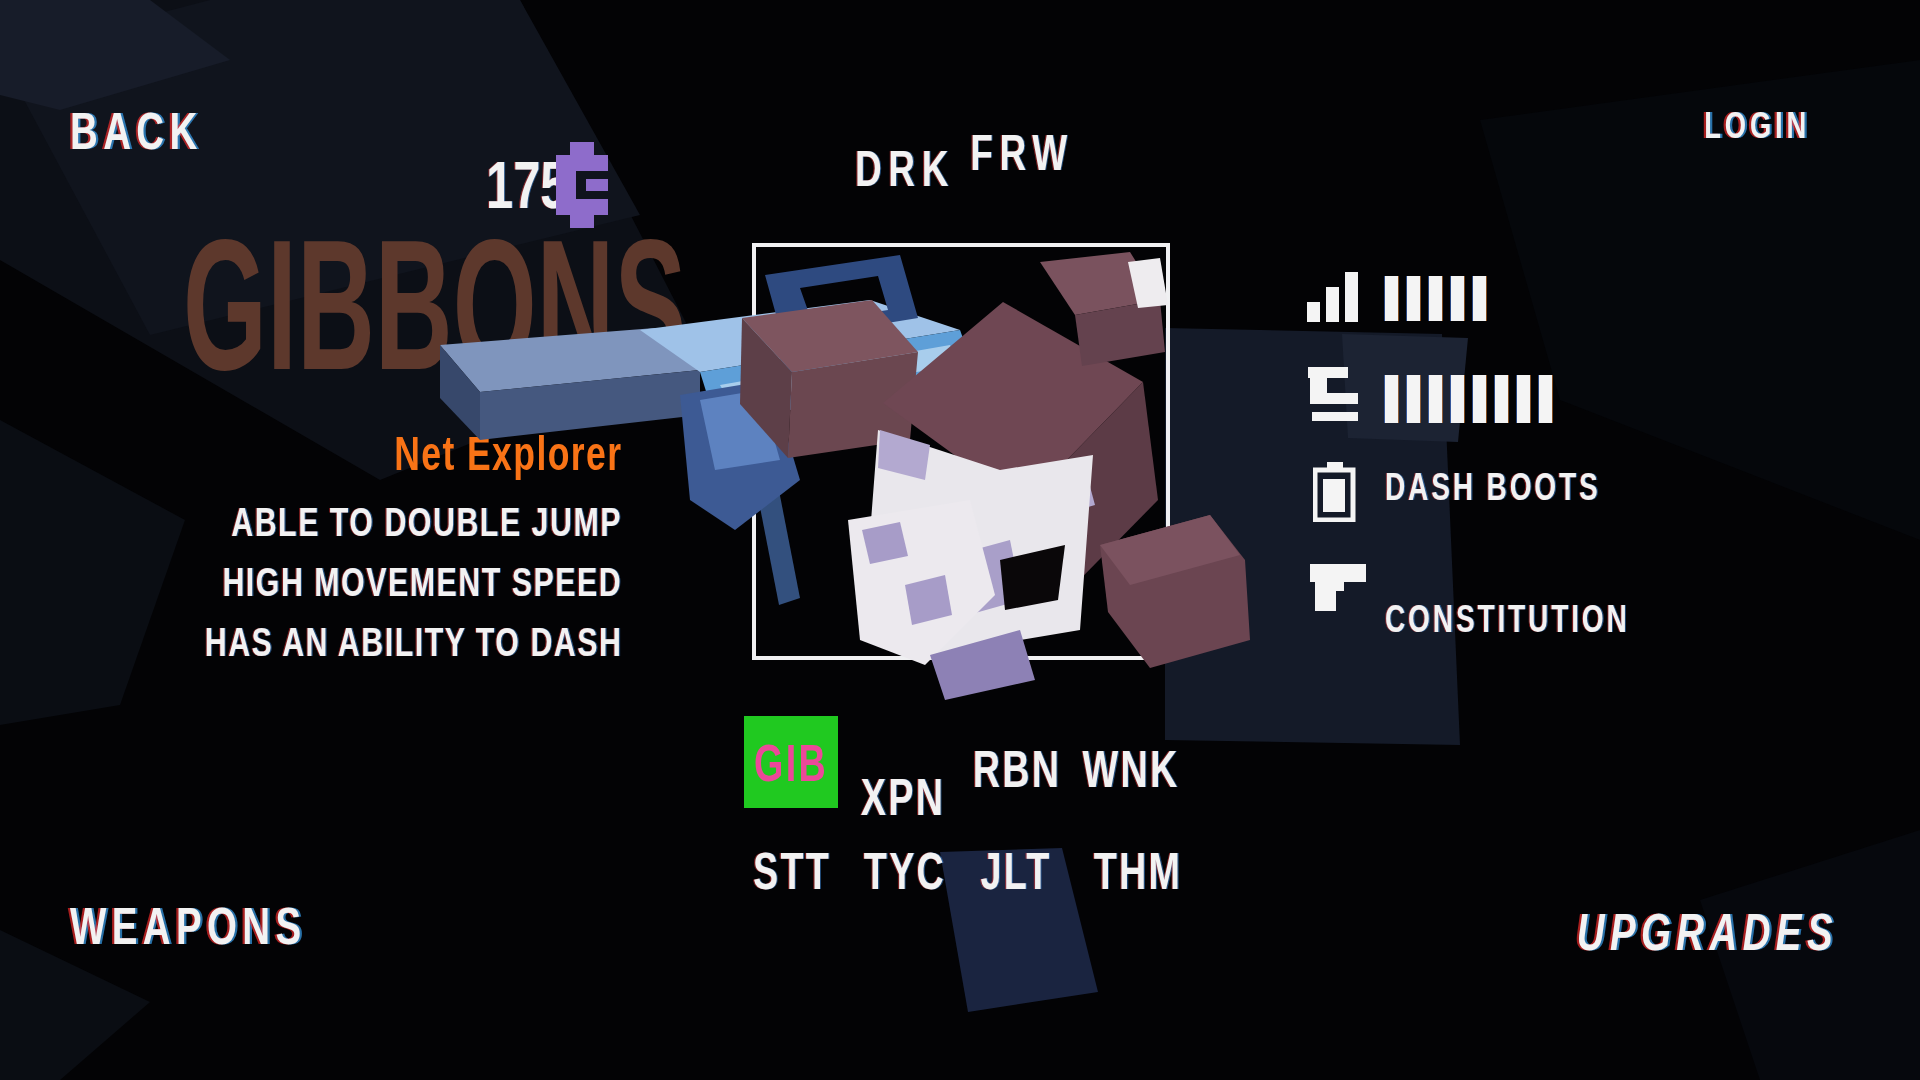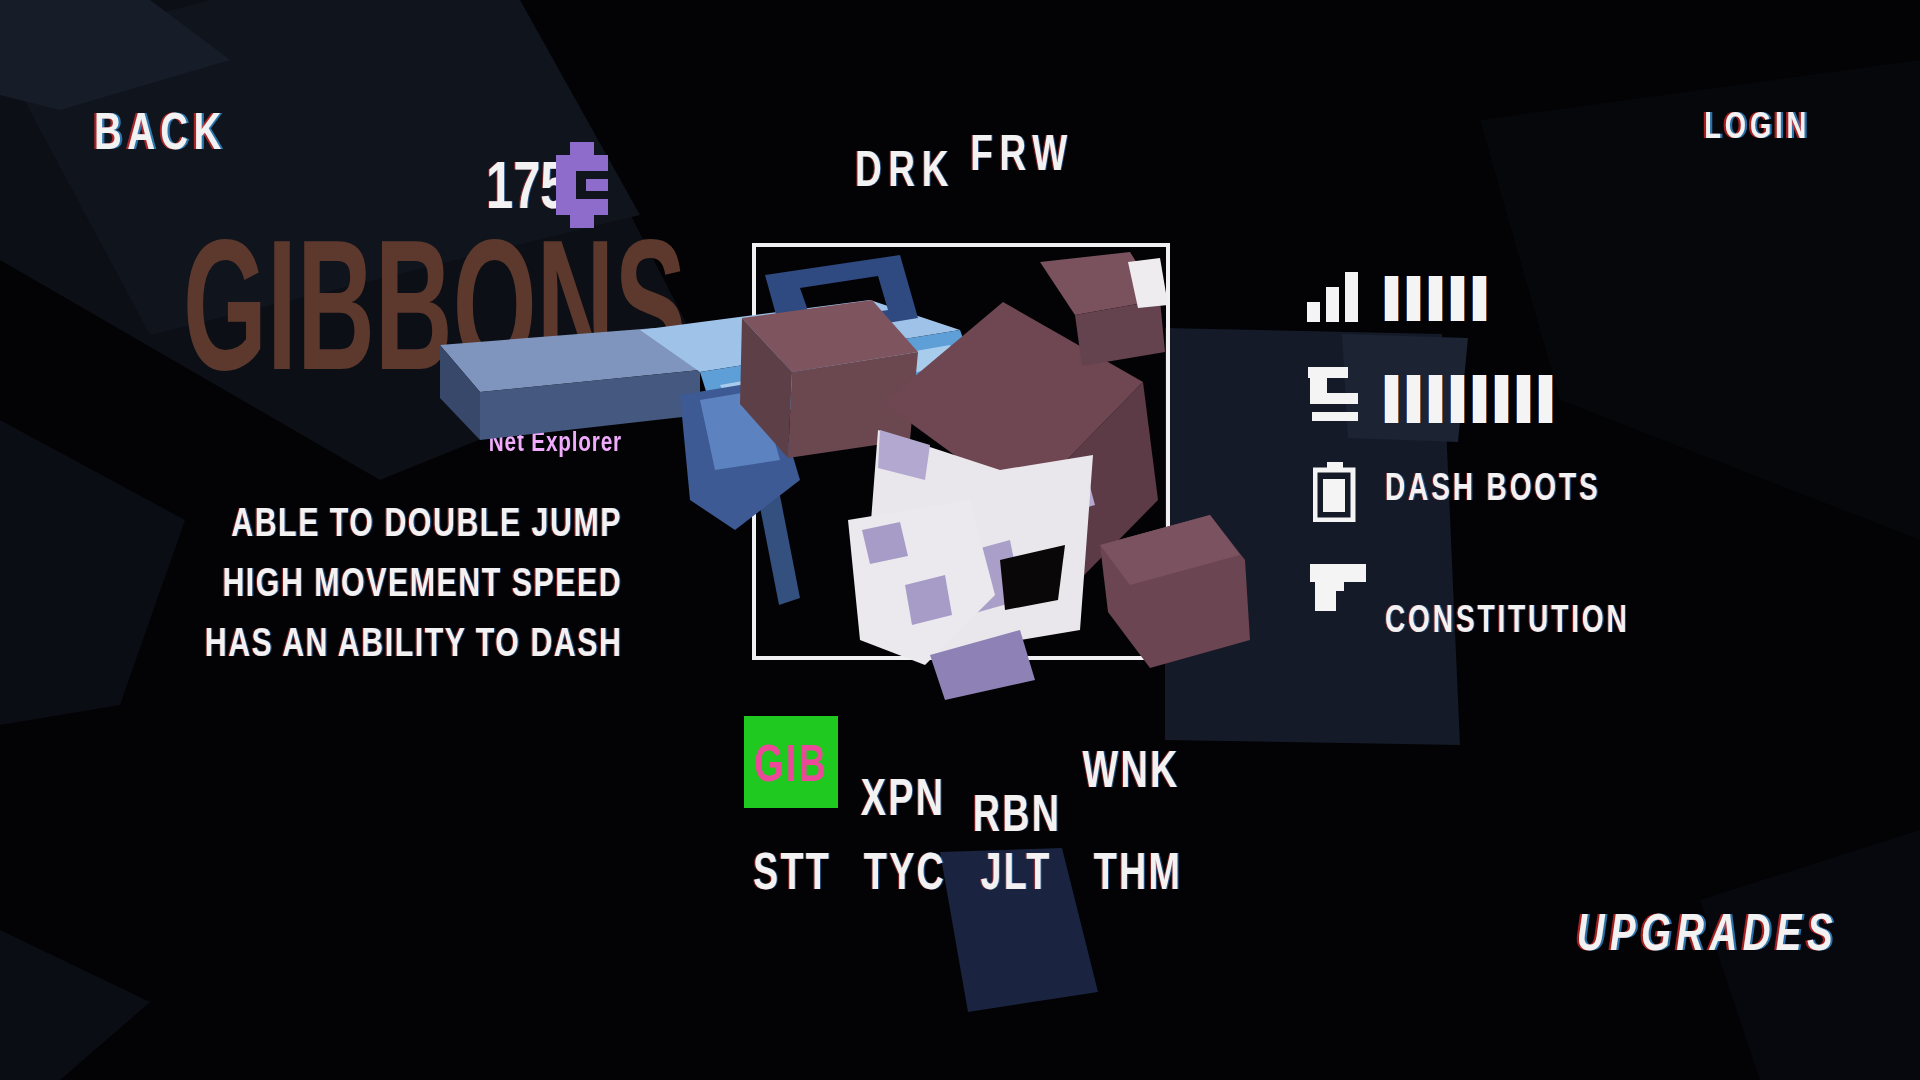--- a/index.html
+++ b/index.html
@@ -9,21 +9,21 @@
     font-family:"Liberation Sans", sans-serif;
     font-weight:700;
     color:#f2f2f2;
   }
   .abs{position:absolute;}
   
   .cx{display:inline-block;transform:scaleX(.74);transform-origin:left center;white-space:nowrap;}
   .cx-r{display:inline-block;transform:scaleX(.74);transform-origin:right center;white-space:nowrap;}
   .cx-c{display:inline-block;transform:translateX(-50%) scaleX(.74);transform-origin:center;white-space:nowrap;}
   
-  .ca{text-shadow:-3px 0 0 rgba(255,45,45,.65), 3px 0 0 rgba(60,170,255,.65);margin-left:24px;}
+  .ca{text-shadow:-3px 0 0 rgba(255,45,45,.65), 3px 0 0 rgba(60,170,255,.65);}
   .ca-soft{text-shadow:-1.5px 0 0 rgba(255,60,60,.45), 1.5px 0 0 rgba(70,160,255,.45);}
   .btn{cursor:pointer;letter-spacing:.14em;font-size:52px;line-height:1;}
   .tick{display:inline-block;background:#f4f4f4;margin-right:9px;
         box-shadow:-1px 0 0 rgba(80,140,255,.5),1px 0 0 rgba(255,150,60,.5);}
   .ticks-a .tick{width:13px;height:45px;}
   .ticks-b .tick{width:13px;height:48px;}
   .statlabel{font-size:38px;letter-spacing:.10em;line-height:1;}
   .rosterlabel{font-size:51px;letter-spacing:.06em;line-height:1;cursor:pointer;}
 </style>
 </head>
@@ -39,21 +39,21 @@
     <polygon points="1165,328 1442,334 1460,745 1165,740" fill="#141a28"></polygon>
     <polygon points="1342,334 1468,338 1458,442 1348,438" fill="#1c2333"></polygon>
     <polygon points="1480,120 1920,60 1920,540 1560,400" fill="#05070b"></polygon>
     <polygon points="940,852 1062,848 1098,992 968,1012" fill="#1a2440"></polygon>
     <polygon points="0,930 150,1002 60,1080 0,1080" fill="#0a0d13"></polygon>
     <polygon points="1700,900 1920,830 1920,1080 1760,1080" fill="#06080d"></polygon>
   </svg>
 
   <div class="abs" style="left:183px;top:212px;z-index:1;font-size:186px;line-height:1;"><span class="cx" style="transform: scaleX(0.58); color: rgb(93, 56, 44);">GIBBONS</span></div>
 
-  <div class="abs" style="right:1298px;top:426px;z-index:1;font-size:28px;color:#f0abfc;letter-spacing:.04em;"><span class="cx-r">Net Explorer</span></div>
+  <div class="abs" style="right:1298px;top:426px;z-index:1;font-size:48px;color:#f97316;letter-spacing:.04em;"><span class="cx-r">Net Explorer</span></div>
 
   <div class="abs" style="left:752px;top:243px;width:418px;height:417px;border:4px solid #f0f0f2;z-index:2;box-sizing:border-box;"></div>
 
   <svg class="abs" style="left:360px;top:230px;z-index:3;" width="900" height="470" viewBox="360 230 900 470">
 
     <polygon points="440,345 655,328 700,370 480,392" fill="#7f95bd"></polygon>
     <polygon points="480,392 700,370 700,415 480,440" fill="#45587f"></polygon>
     <polygon points="440,345 480,392 480,440 440,398" fill="#37486b"></polygon>
 
     <polygon points="745,430 766,424 800,598 779,605" fill="#33507e"></polygon>
@@ -92,20 +92,21 @@
     <polygon points="1128,262 1160,258 1168,305 1138,308" fill="#eeecef"></polygon>
 
     <polygon points="1100,545 1210,515 1245,560 1250,640 1150,668 1108,612" fill="#6b4551"></polygon>
     <polygon points="1100,545 1210,515 1240,555 1130,585" fill="#7b525f"></polygon>
   </svg>
 
   <div class="abs btn ca" style="left:70px;top:105px;z-index:4;"><span class="cx">BACK</span></div>
 
   <div class="abs btn ca" style="right:110px;top:107px;z-index:4;font-size:37px;"><span class="cx-r">LOGIN</span></div>
 
+  <div class="abs btn ca" style="left:70px;top:900px;z-index:4;"><span class="cx">WEAPONS</span></div>
 
   <div class="abs btn ca" style="right:82px;top:906px;z-index:4;font-style:italic;"><span class="cx-r">UPGRADES</span></div>
 
   <div class="abs ca-soft" style="left:486px;top:152px;z-index:4;font-size:66px;line-height:1;"><span class="cx">175</span></div>
   <svg class="abs" style="left:556px;top:142px;z-index:4;" width="54" height="86" viewBox="0 0 54 86">
     <g fill="#8e6ccb">
       <rect x="14" y="0" width="24" height="13"></rect>
       <rect x="0" y="13" width="52" height="16"></rect>
       <rect x="0" y="29" width="20" height="28"></rect>
       <rect x="30" y="37" width="22" height="12"></rect>
@@ -153,21 +154,21 @@
       <rect x="5" y="20" width="21" height="29"></rect>
       <rect x="26" y="20" width="8" height="9"></rect>
     </g>
   </svg>
   <div class="abs statlabel ca-soft" style="left:1385px;top:568px;z-index:4;margin-top:32px;"><span class="cx">CONSTITUTION</span></div>
 
   <div class="abs" style="left: 744px; top: 716px; width: 94px; height: 92px; z-index: 4; cursor: pointer; background-color: rgb(32, 201, 32);"></div>
   <div class="abs rosterlabel" style="left:791px;top:738px;z-index:5;color:#ec4899;"><span class="cx-c">GIB</span></div>
 
   <div class="abs rosterlabel ca-soft" style="left:903px;top:772px;z-index:4;"><span class="cx-c">XPN</span></div>
-  <div class="abs rosterlabel ca-soft" style="left:1017px;top:744px;z-index:4;margin-top:44px;"><span class="cx-c">RBN</span></div>
+  <div class="abs rosterlabel ca-soft" style="left:1017px;top:744px;z-index:4;"><span class="cx-c">RBN</span></div>
   <div class="abs rosterlabel ca-soft" style="left:1131px;top:744px;z-index:4;"><span class="cx-c">WNK</span></div>
 
   <div class="abs rosterlabel ca-soft" style="left:792px;top:846px;z-index:4;"><span class="cx-c">STT</span></div>
   <div class="abs rosterlabel ca-soft" style="left:905px;top:846px;z-index:4;"><span class="cx-c">TYC</span></div>
   <div class="abs rosterlabel ca-soft" style="left:1016px;top:846px;z-index:4;"><span class="cx-c">JLT</span></div>
   <div class="abs rosterlabel ca-soft" style="left:1138px;top:846px;z-index:4;"><span class="cx-c">THM</span></div>
 
 </div>
 
 </body></html>

